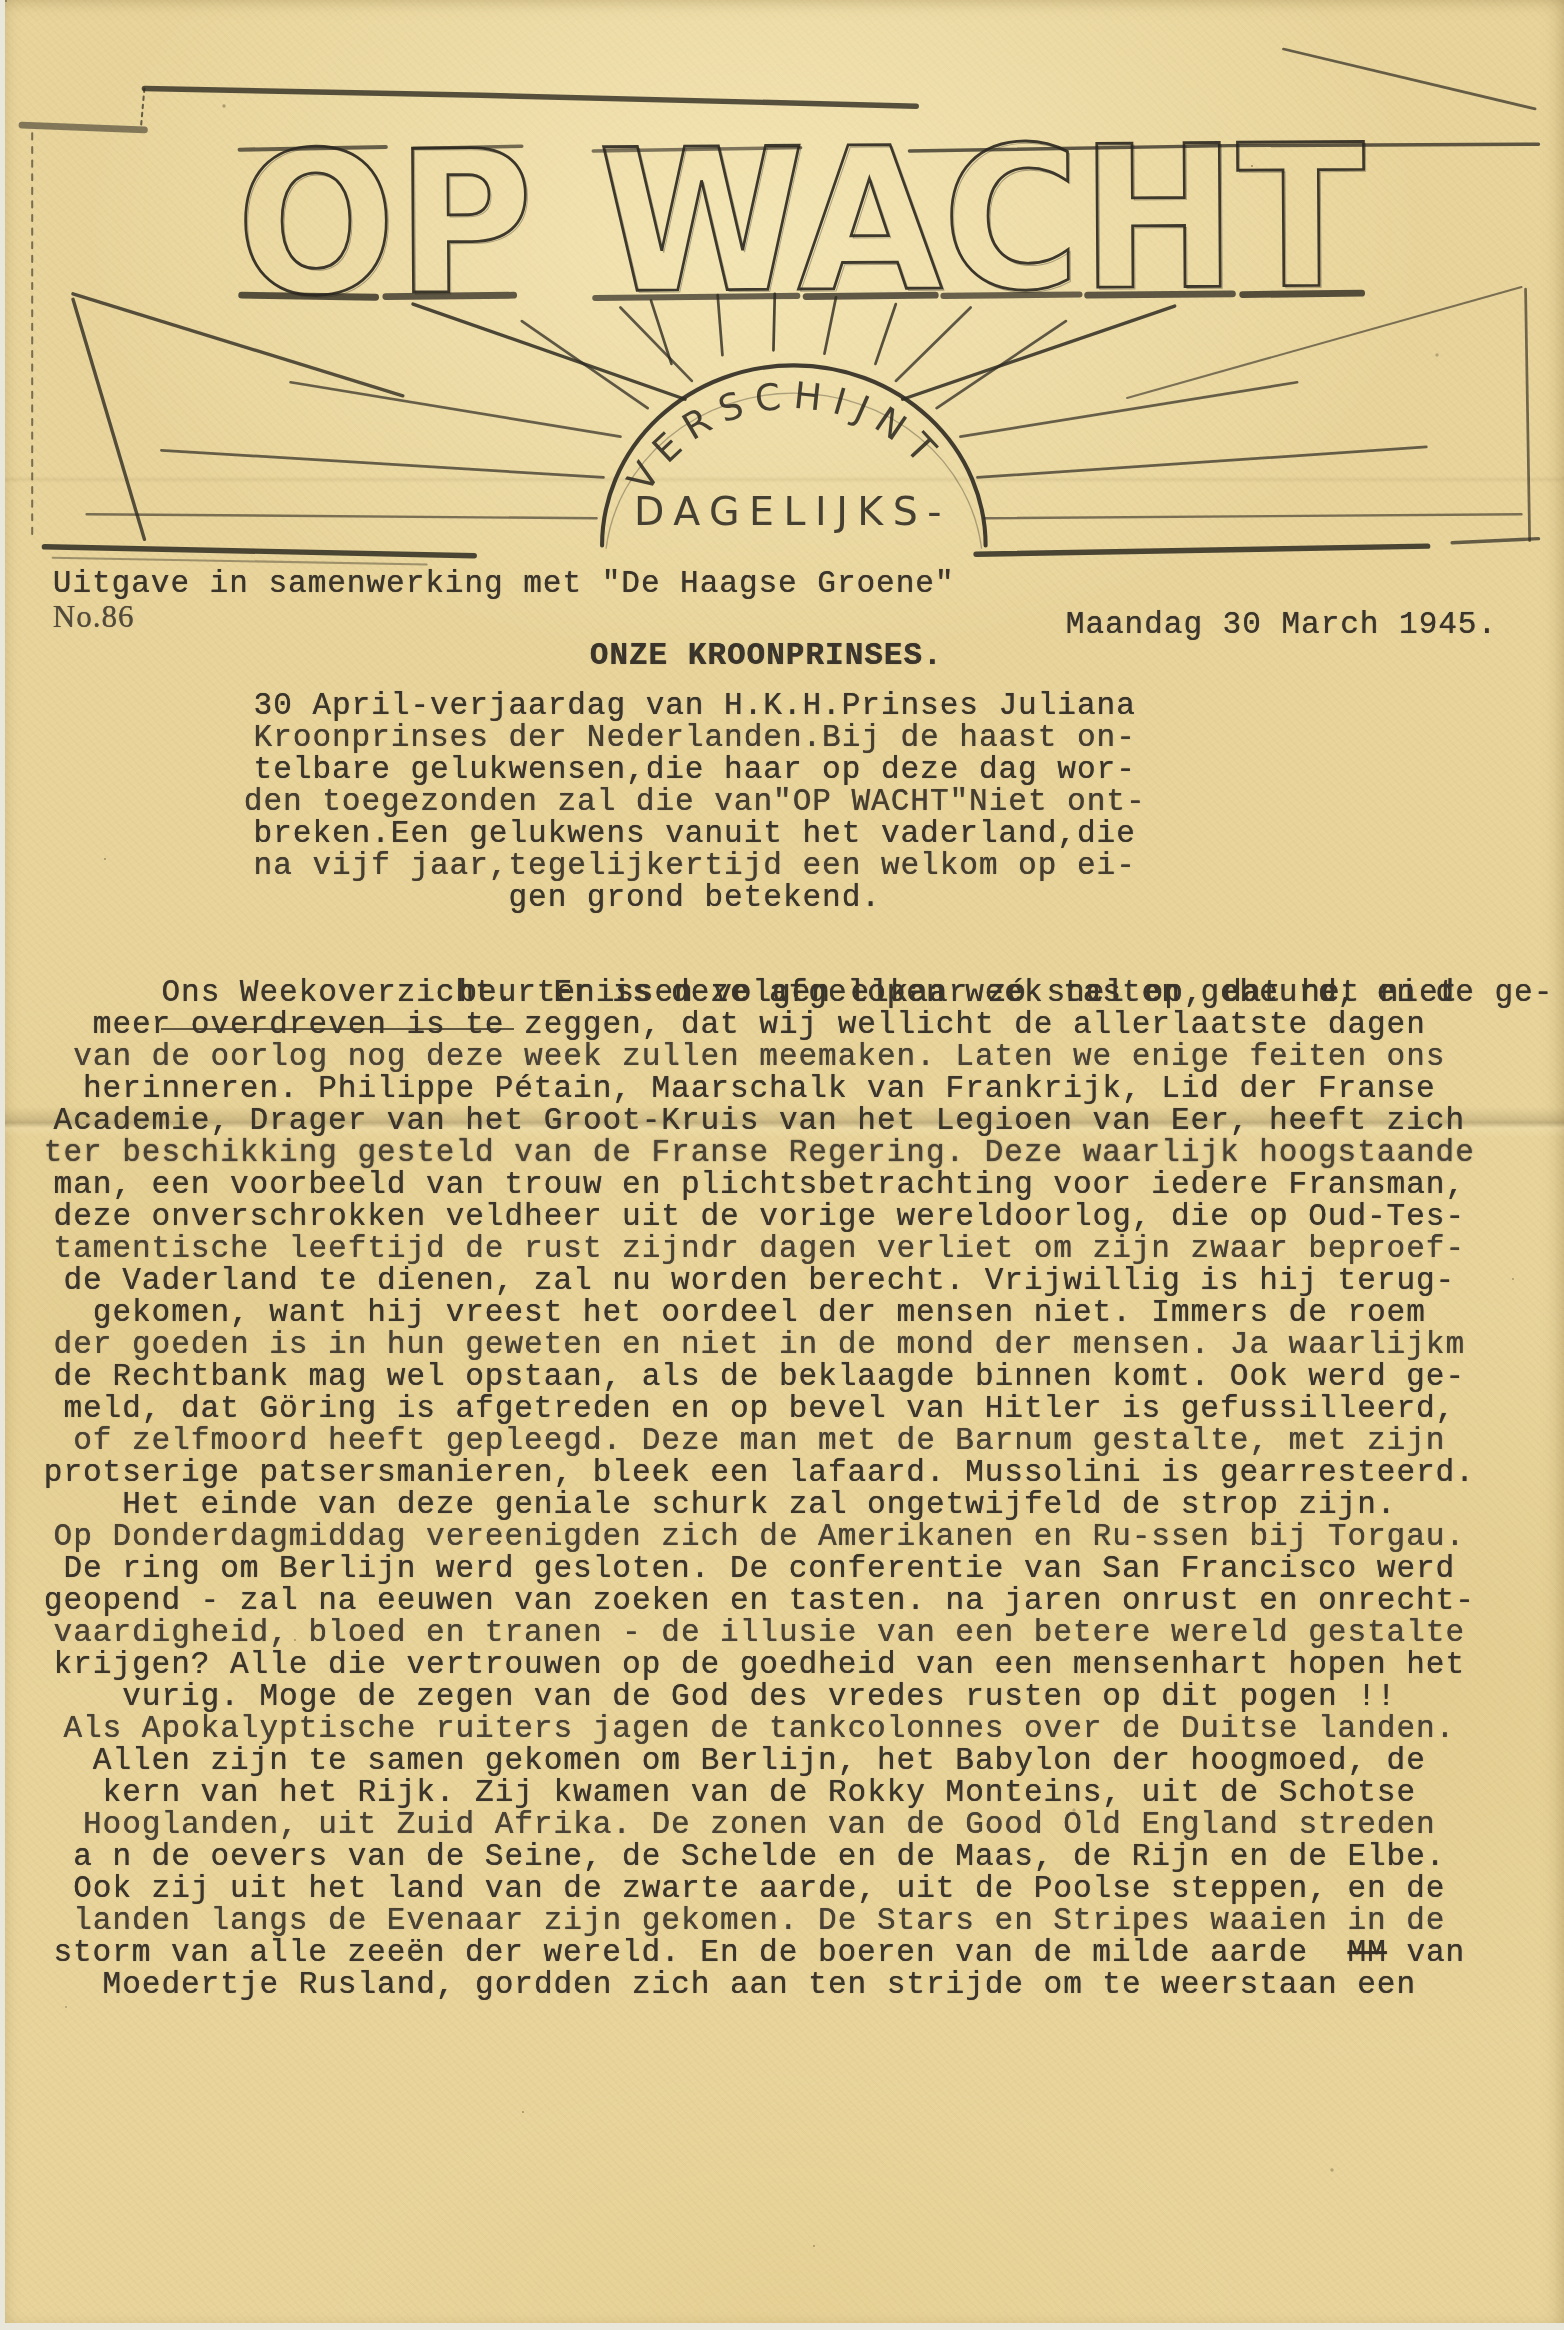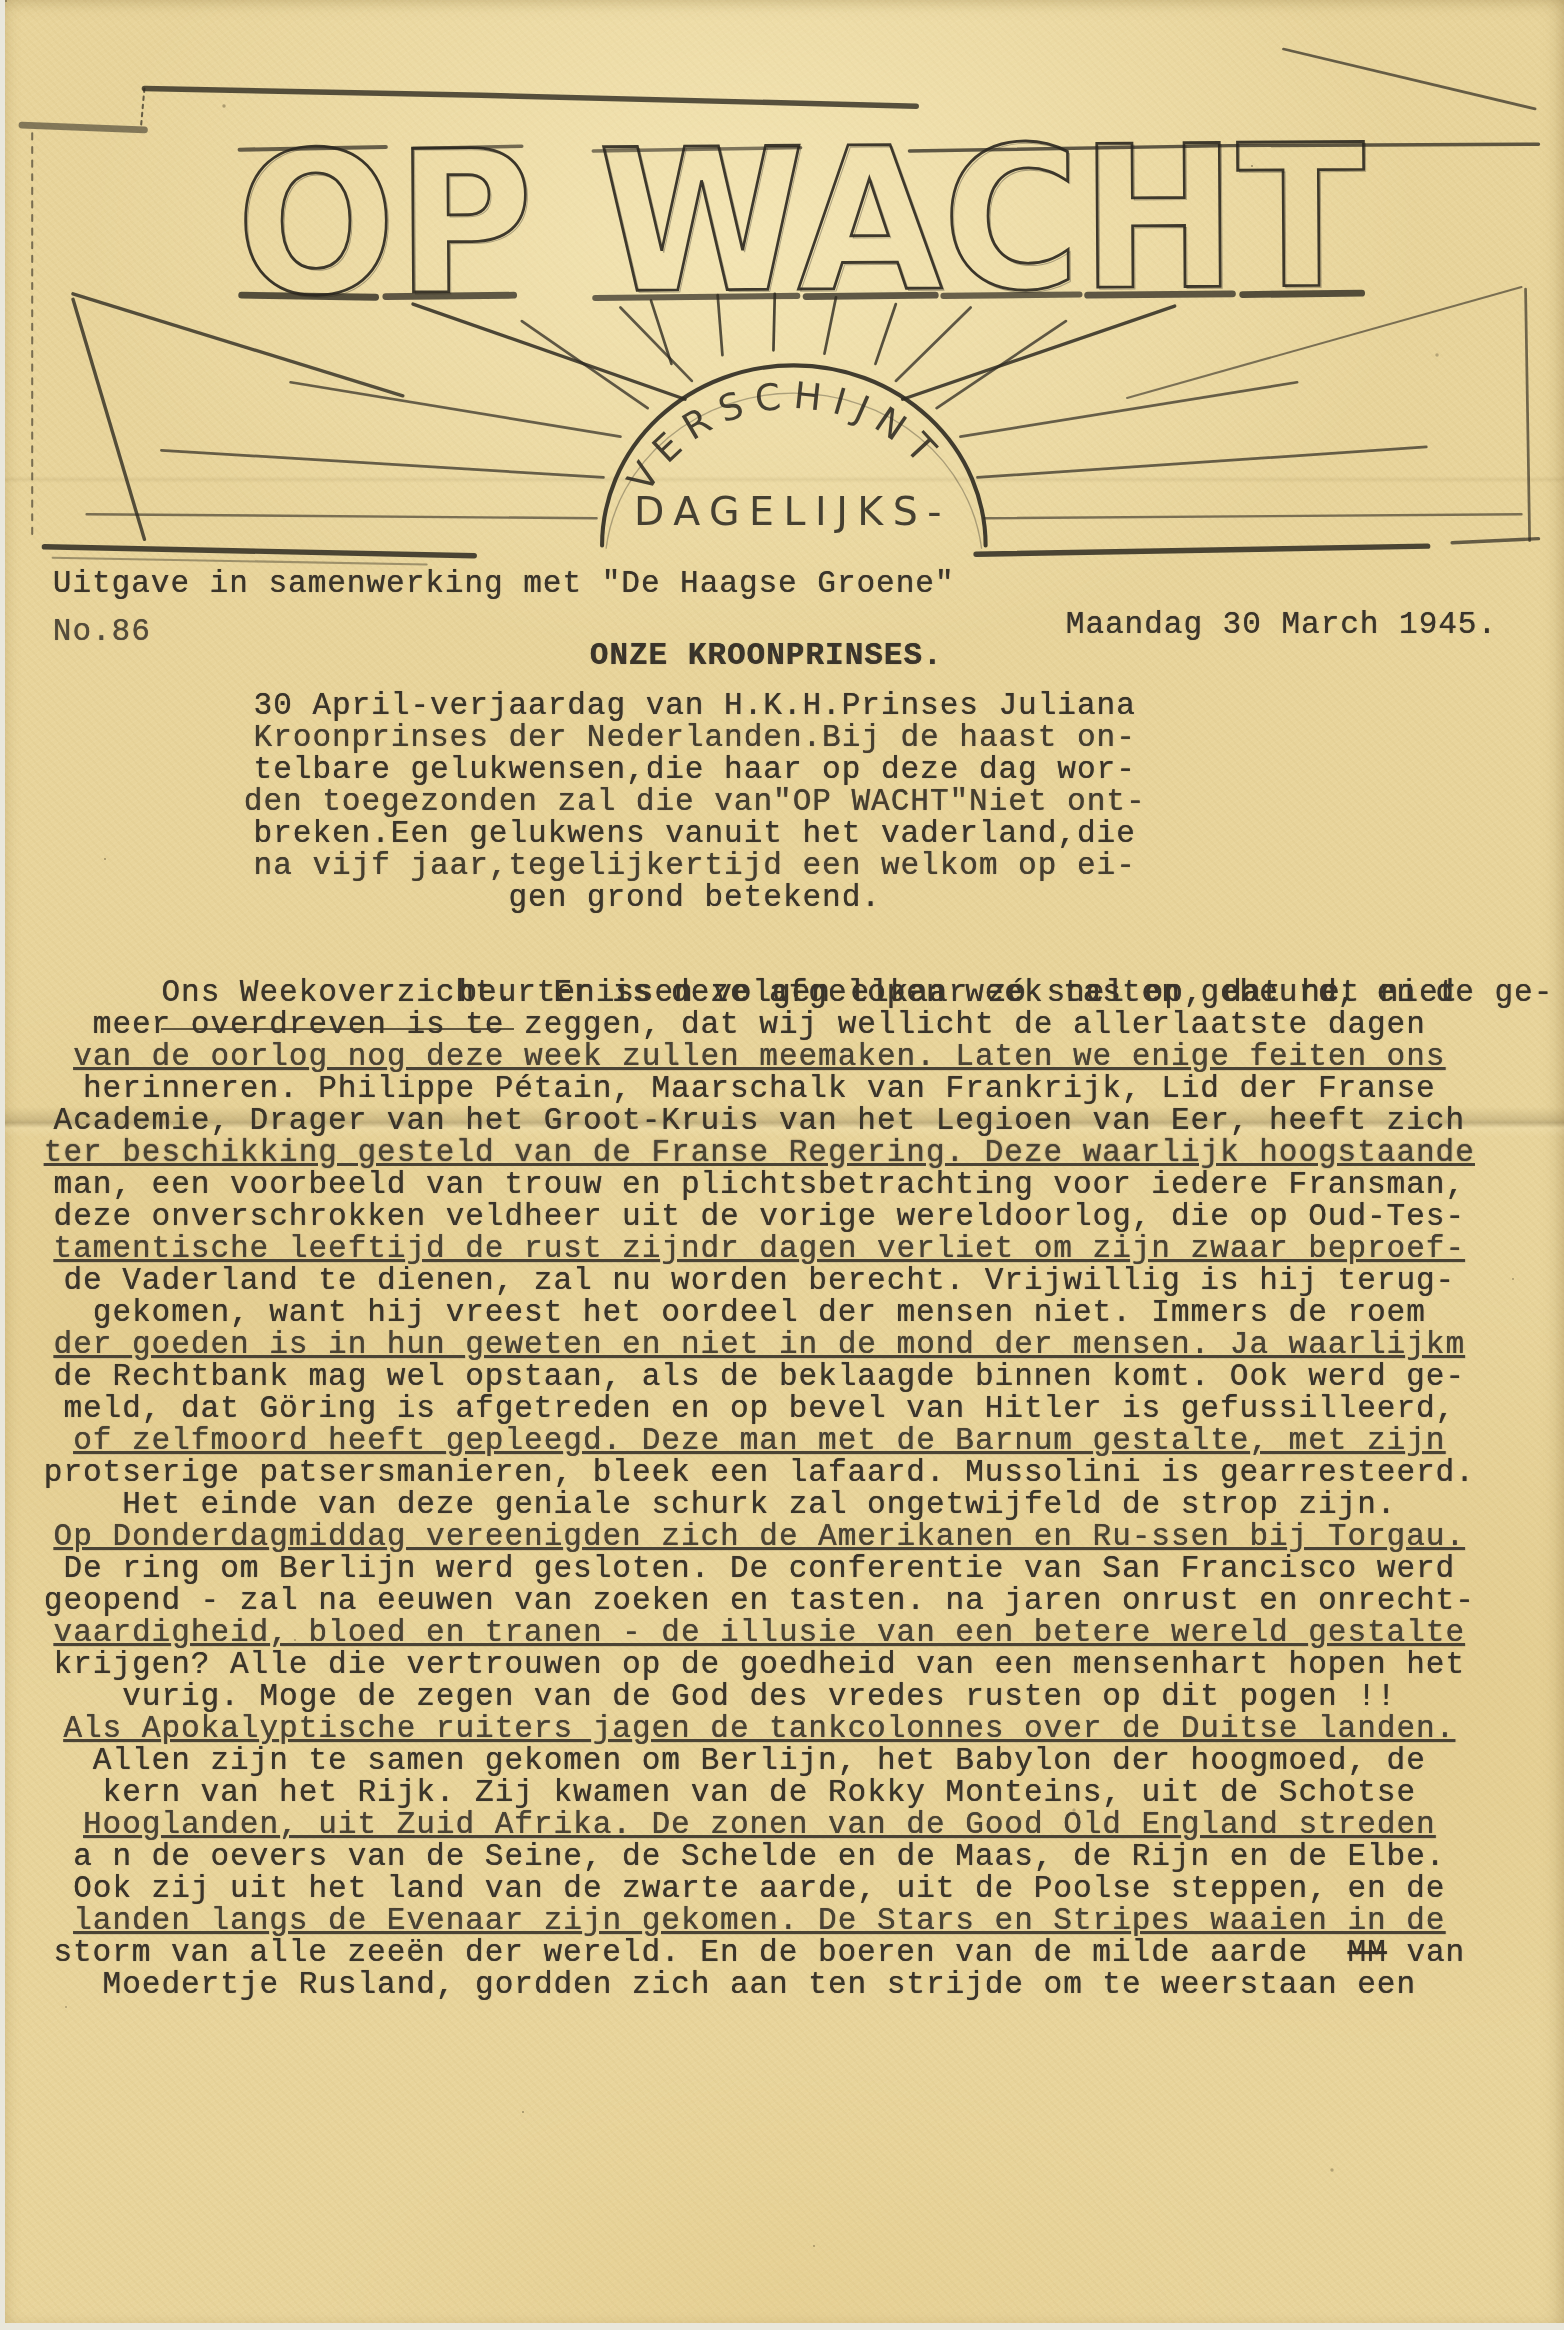--- a/index.html
+++ b/index.html
@@ -31,21 +31,21 @@
       289px 1639px 0 0 rgba(60,50,30,.4), 1068px 1809px 0 0.7px rgba(60,50,30,.3),
       517px 2111px 0 0 rgba(60,50,30,.45), 1326px 2169px 0 0.7px rgba(60,50,30,.3),
       808px 2245px 0 0 rgba(60,50,30,.4), 60px 2006px 0 0 rgba(60,50,30,.35);}
   .txt{
     position:absolute;color:#3a342a;font-size:31px;line-height:32px;letter-spacing:1px;
     white-space:pre;text-shadow:0 0 0.7px rgba(58,50,40,.85), 0.4px 0.4px 0 rgba(58,50,40,.3);
   }
   .line{min-height:32px;}
   .week-lines .line:first-child{padding-left:398px;}
   .week-lines .line:nth-child(6){filter:blur(0.3px);text-shadow:0 0 1.4px rgba(45,38,28,.9);}
-  .week-lines .line:nth-child(3n){color:#4a4335;text-decoration:underline;}
+  .week-lines .line:nth-child(3n){color:#4a4335;}
   .art1-lines .line:nth-child(2n){color:#453e30;}
   .label-underline{border-bottom:2.7px solid rgba(52,45,34,.75);padding-bottom:18px;}
   .crease{
     position:absolute;left:0;top:1107px;width:100%;height:30px;
     background:linear-gradient(180deg, rgba(0,0,0,0) 0%, rgba(92,76,40,.16) 40%,
                rgba(58,48,26,.22) 52%, rgba(255,245,210,.18) 70%, rgba(0,0,0,0) 100%);
   }
   .crease2{
     position:absolute;left:0;top:476px;width:100%;height:6.8px;
     background:linear-gradient(180deg, rgba(0,0,0,0), rgba(120,100,55,.10), rgba(0,0,0,0));
@@ -124,21 +124,21 @@
       <line x1="1370" y1="600" x2="1560" y2="472" stroke-width="4" opacity=".75"></line>
       <line x1="1320" y1="587" x2="1720" y2="450" stroke-width="5" opacity=".85"></line>
       <line x1="1405" y1="642" x2="1900" y2="562" stroke-width="4" opacity=".7"></line>
       <line x1="1430" y1="702" x2="2090" y2="657" stroke-width="4" opacity=".7"></line>
       <line x1="1440" y1="762" x2="2230" y2="756" stroke-width="3.5" opacity=".6"></line>
       <line x1="1650" y1="585" x2="2230" y2="422" stroke-width="3" opacity=".6"></line>
     </g>
   </svg>
 
   <div class="txt" style="left:48px;top:568px;">Uitgave in samenwerking met "De Haagse Groene"</div>
-  <div class="txt" style="left:48px;top:616px;opacity:.85;">No.86</div>
+  <div class="txt" style="left:48px;top:601px;opacity:.85;font-family:Liberation Serif, serif;">No.86</div>
   <div class="txt" style="left:1061px;top:609px;">Maandag 30 March 1945.</div>
 
   <section>
     <div class="txt" style="left:585px;top:640px;font-weight:bold;">ONZE KROONPRINSES.</div>
     <div class="txt art1-lines" style="left:239px;top:690px;"><div class="line">30 April-verjaardag van H.K.H.Prinses Juliana</div><div class="line">Kroonprinses der Nederlanden.Bij de haast on-</div><div class="line">telbare gelukwensen,die haar op deze dag wor-</div><div class="line">den toegezonden zal die van"OP WACHT"Niet ont-</div><div class="line">breken.Een gelukwens vanuit het vaderland,die</div><div class="line">na vijf jaar,tegelijkertijd een welkom op ei-</div><div class="line">gen grond betekend.</div></div>
   </section>
 
   <div class="crease"></div>
 
   <section>

